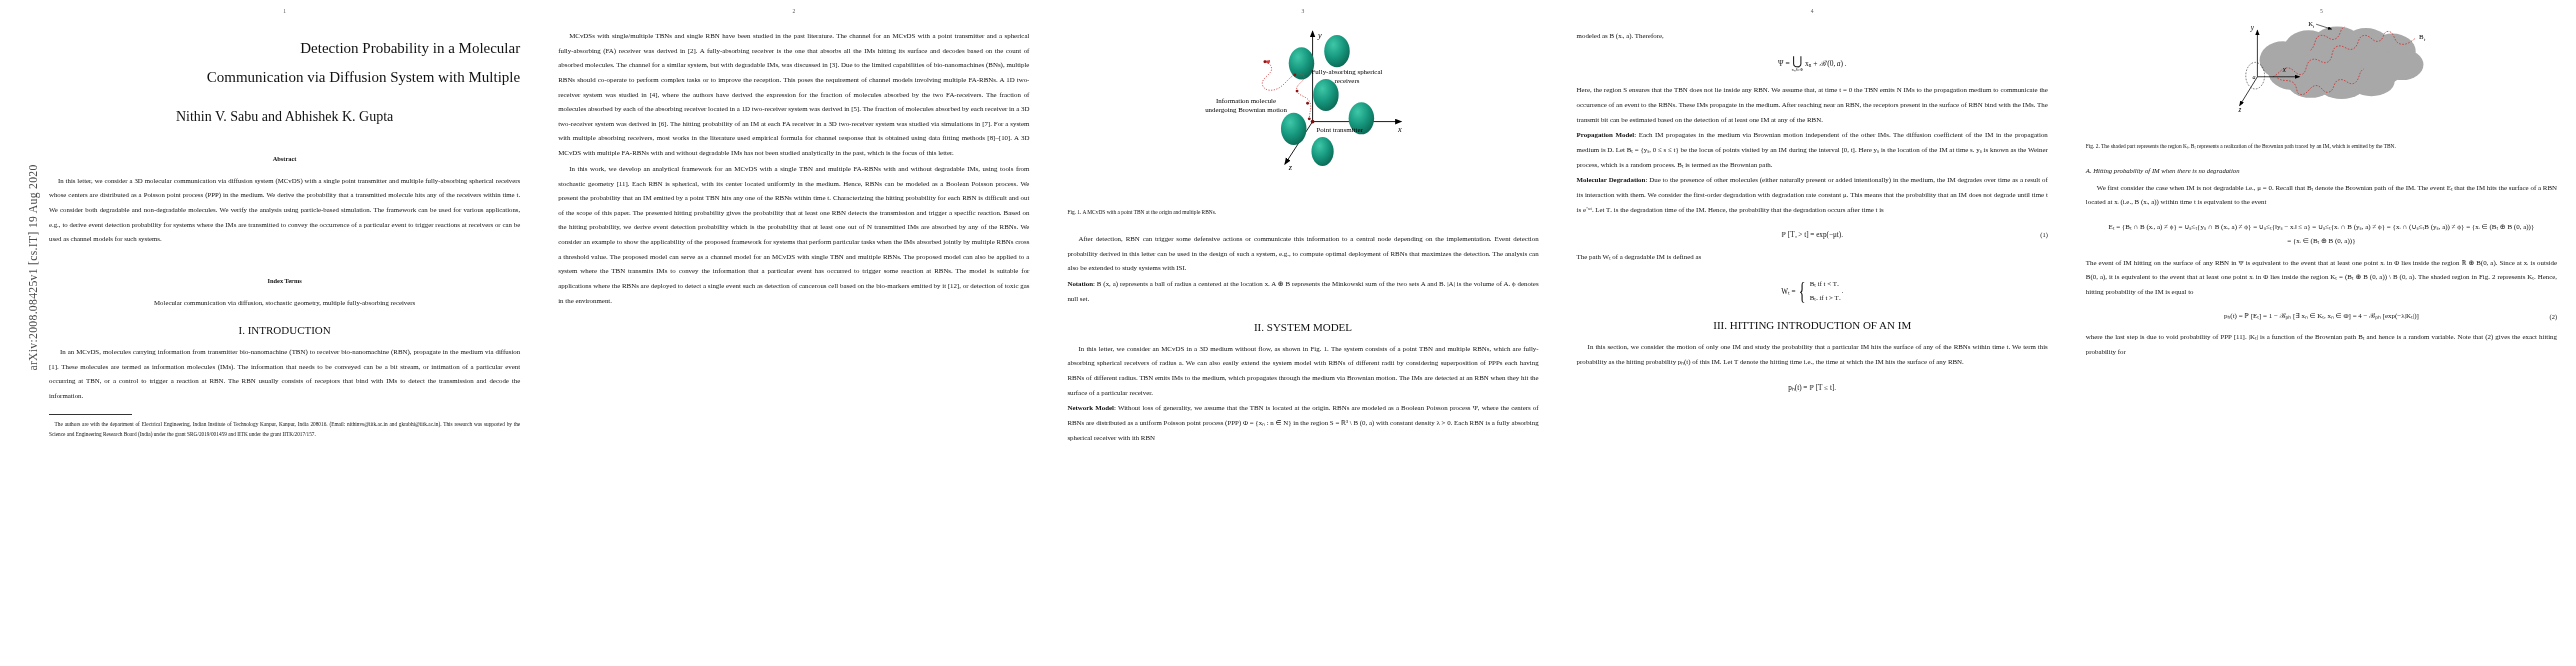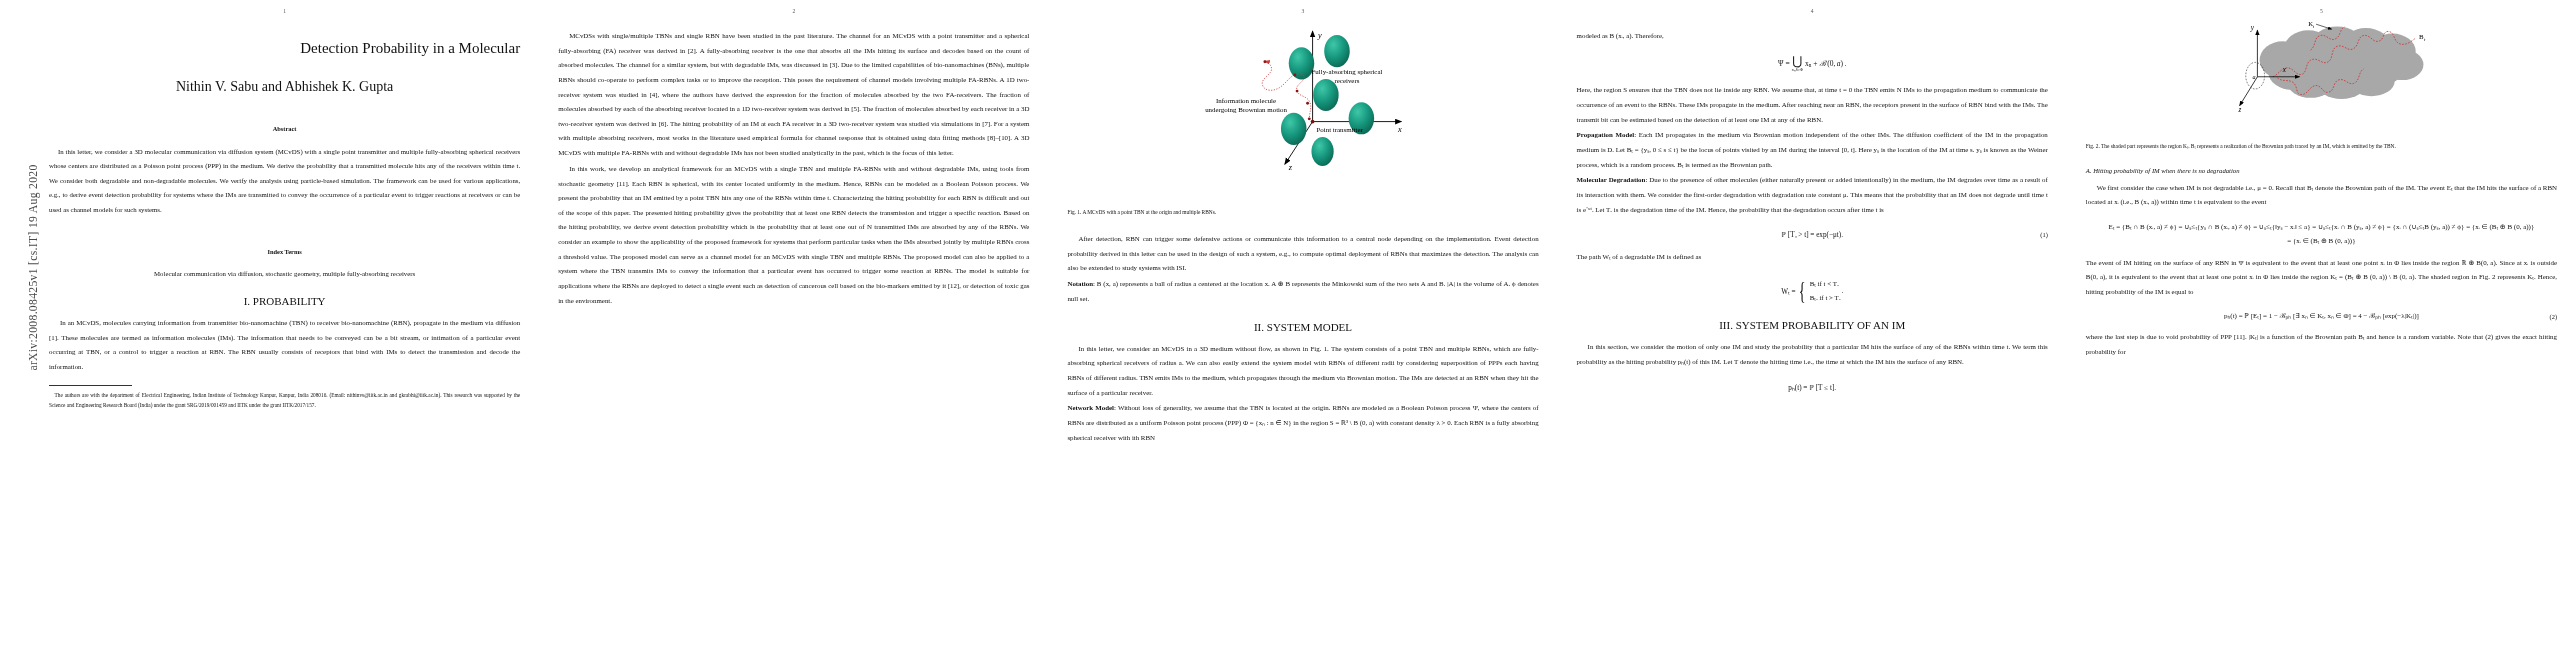--- a/index.html
+++ b/index.html
@@ -185,31 +185,32 @@
     <div class="arxiv-stamp">arXiv:2008.08425v1  [cs.IT]  19 Aug 2020</div>
   </div>
 
   <div class="pages">
 
     <div class="page">
       <div class="folio">1</div>
 
       <h1 class="title">
         <span>Detection Probability in a Molecular</span>
+        <span>Communication via Diffusion System with Multiple</span>
       </h1>
 
       <div class="authors">Nithin V. Sabu and Abhishek K. Gupta</div>
 
       <div class="sec-center">Abstract</div>
       <p class="abs">In this letter, we consider a 3D molecular communication via diffusion system (MCvDS) with a single point transmitter and multiple fully-absorbing spherical receivers whose centers are distributed as a Poisson point process (PPP) in the medium. We derive the probability that a transmitted molecule hits any of the receivers within time t. We consider both degradable and non-degradable molecules. We verify the analysis using particle-based simulation. The framework can be used for various applications, e.g., to derive event detection probability for systems where the IMs are transmitted to convey the occurrence of a particular event to trigger reactions at receivers or can be used as channel models for such systems.</p>
 
       <div class="sec-center">Index Terms</div>
       <p class="idx">Molecular communication via diffusion, stochastic geometry, multiple fully-absorbing receivers</p>
 
-      <div class="sec-head">I.  PROBABILITY</div>
+      <div class="sec-head">I.  INTRODUCTION</div>
       <p class="body">In an MCvDS, molecules carrying information from transmitter bio-nanomachine (TBN) to receiver bio-nanomachine (RBN), propagate in the medium via diffusion [1]. These molecules are termed as information molecules (IMs). The information that needs to be conveyed can be a bit stream, or intimation of a particular event occurring at TBN, or a control to trigger a reaction at RBN. The RBN usually consists of receptors that bind with IMs to detect the transmission and decode the information.</p>
 
       <div class="footnote-rule"></div>
       <p class="footnote">The authors are with the department of Electrical Engineering, Indian Institute of Technology Kanpur, Kanpur, India 208016. (Email: nithinvs@iitk.ac.in and gkrabhi@iitk.ac.in). This research was supported by the Science and Engineering Research Board (India) under the grant SRG/2019/001459 and IITK under the grant IITK/2017/157.</p>
     </div>
 
     <div class="page">
       <div class="folio">2</div>
       <div class="col">
         <p class="body">MCvDSs with single/multiple TBNs and single RBN have been studied in the past literature. The channel for an MCvDS with a point transmitter and a spherical fully-absorbing (FA) receiver was derived in [2]. A fully-absorbing receiver is the one that absorbs all the IMs hitting its surface and decodes based on the count of absorbed molecules. The channel for a similar system, but with degradable IMs, was discussed in [3]. Due to the limited capabilities of bio-nanomachines (BNs), multiple RBNs should co-operate to perform complex tasks or to improve the reception. This poses the requirement of channel models involving multiple FA-RBNs. A 1D two-receiver system was studied in [4], where the authors have derived the expression for the fraction of molecules absorbed by the two FA-receivers. The fraction of molecules absorbed by each of the absorbing receiver located in a 1D two-receiver system was derived in [5]. The fraction of molecules absorbed by each receiver in a 3D two-receiver system was derived in [6]. The hitting probability of an IM at each FA receiver in a 3D two-receiver system was studied via simulations in [7]. For a system with multiple absorbing receivers, most works in the literature used empirical formula for channel response that is obtained using data fitting methods [8]–[10]. A 3D MCvDS with multiple FA-RBNs with and without degradable IMs has not been studied analytically in the past, which is the focus of this letter.</p>
@@ -318,21 +319,21 @@
             <span style="font-size:7.2px">Wₜ =</span>
             <span class="brace">{</span>
             <span class="rows">
               <div>Bₜ      if t &lt; Tₔ</div>
               <div>Bₜₔ   if t &gt; Tₔ</div>
             </span>
             <span style="font-size:7.2px">.</span>
           </span>
         </div>
 
-        <div class="sec-head">III.  SYSTEM PROBABILITY OF AN IM</div>
+        <div class="sec-head">III.  HITTING INTRODUCTION OF AN IM</div>
         <p class="body">In this section, we consider the motion of only one IM and study the probability that a particular IM hits the surface of any of the RBNs within time t. We term this probability as the hitting probability pₕ(t) of this IM. Let T denote the hitting time i.e., the time at which the IM hits the surface of any RBN.</p>
 
         <div class="eq">
           <span class="eq-block">pₕ(t) = ℙ [T ≤ t].</span>
         </div>
       </div>
     </div>
 
     <div class="page">
       <div class="folio">5</div>

